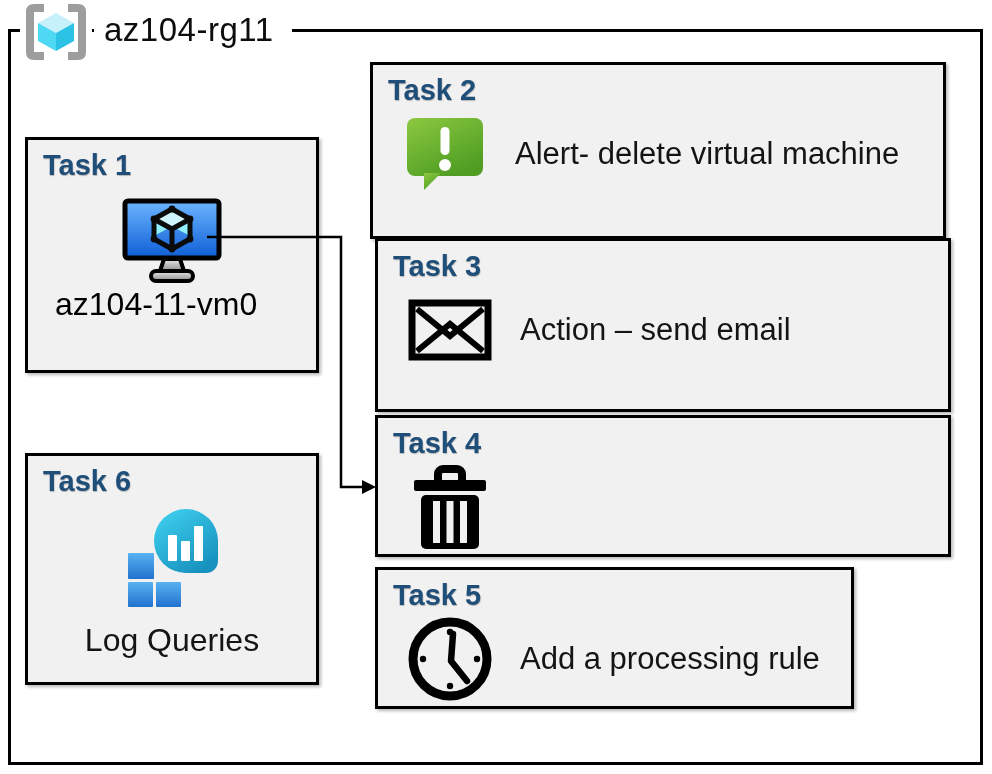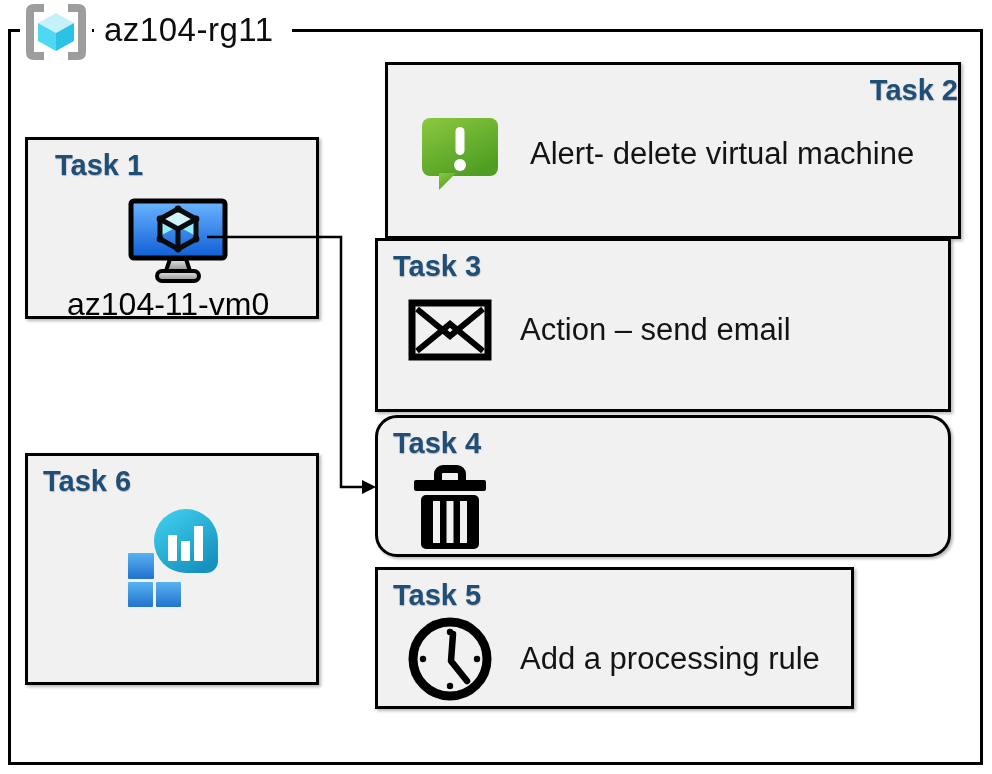--- a/index.html
+++ b/index.html
@@ -23,31 +23,31 @@
   .task{
     position:absolute;background:#F1F1F2;border:3px solid #000;box-sizing:border-box;
     box-shadow:2px 2px 3px rgba(0,0,0,0.28);
   }
   .task-heading{
     font-size:29px;font-weight:700;color:#1F4E79;
     padding:8px 0 0 15px;line-height:1.22;
     text-shadow:0.5px 0.8px 1px rgba(0,0,0,0.25);
   }
   
-  .t1{left:25px;top:137px;width:294px;height:182px;padding-left:12px;}
+  .t1{left:25px;top:137px;width:294px;height:236px;}
   .t6{left:25px;top:453px;width:294px;height:232px;}
   .icon-center{display:flex;justify-content:center;}
   .t1 .icon-center{margin-top:15px;}
   .t6 .icon-center{margin-top:8px;}
   .vm-label{padding-left:27px;font-size:32px;color:#000000;}
   .lq-label{margin-top:15px;text-align:center;font-size:32px;color:#141414;}
   
-  .t2{left:385px;top:62px;width:576px;height:177px;text-align:right;}
+  .t2{left:370px;top:62px;width:576px;height:177px;}
   .t3{left:375px;top:238px;width:576px;height:174px;}
-  .t4{left:375px;top:415px;width:576px;height:142px;border-radius:22px;}
+  .t4{left:375px;top:415px;width:576px;height:142px;}
   .t5{left:375px;top:567px;width:479px;height:142px;}
   .row{display:flex;align-items:center;margin:2px 0 0 28px;}
   .icon-cell{width:88px;height:88px;display:flex;align-items:center;justify-content:center;flex:0 0 auto;}
   .row-label{margin-left:26px;font-size:31px;color:#141414;white-space:nowrap;}
   .connector-svg{position:absolute;left:0;top:0;width:992px;height:774px;pointer-events:none;z-index:2;}
 </style>
 </head>
 <body>
 
 <div class="stage">
@@ -114,20 +114,21 @@
         </defs>
         <rect x="6" y="46" width="26" height="26" rx="1" fill="url(#sqG)"></rect>
         <rect x="6" y="75" width="25" height="25" rx="1" fill="url(#sqG)"></rect>
         <rect x="34" y="75" width="25" height="25" rx="1" fill="url(#sqG)"></rect>
         <path d="M64 2 a32 32 0 1 0 0 64 h20 a12 12 0 0 0 12 -12 v-20 a32 32 0 0 0 -32 -32 Z" fill="url(#bbG)"></path>
         <rect x="46" y="28" width="9" height="26" rx="1" fill="#fff"></rect>
         <rect x="59" y="34" width="9" height="20" rx="1" fill="#fff"></rect>
         <rect x="72" y="19" width="9" height="35" rx="1" fill="#fff"></rect>
       </svg>
     </div>
+    <div class="lq-label">Log Queries</div>
   </div>
 
   <div class="task t2">
     <div class="task-heading">Task 2</div>
     <div class="row">
       <div class="icon-cell">
         <svg width="82" height="78" viewBox="0 0 82 78">
           <defs>
             <linearGradient id="alG" x1="0" y1="0" x2="0.6" y2="1">
               <stop offset="0" stop-color="#8CC840"></stop>

